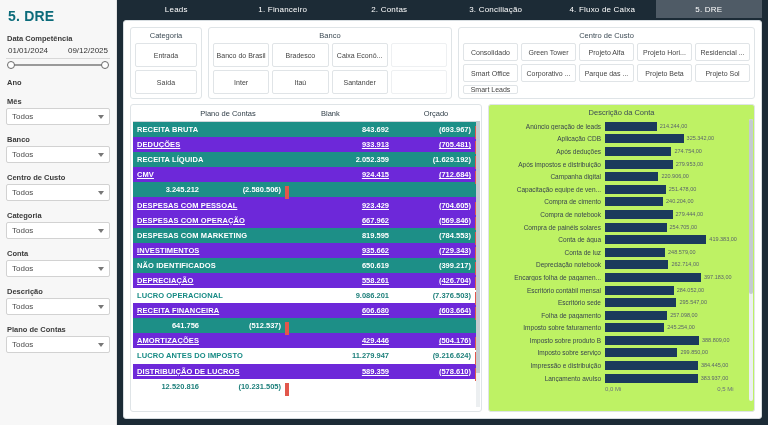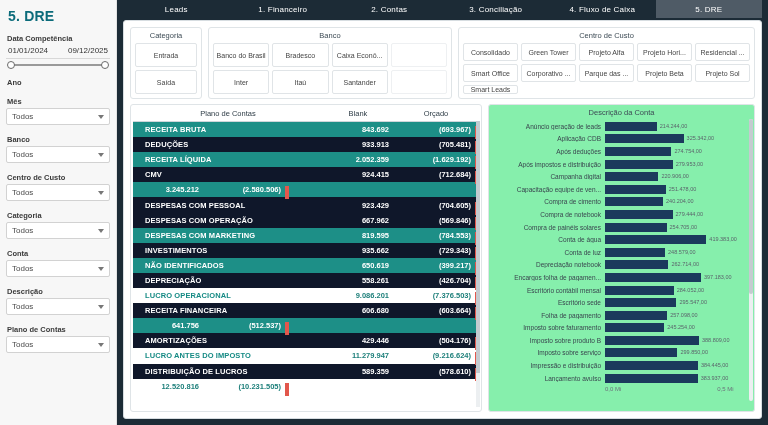--- a/index.html
+++ b/index.html
@@ -188,64 +188,64 @@
     position: relative;
   }
   .matrix-head {
     display: flex;
     font-size: 7.5px;
     color: #2f3d47;
     padding: 2px 2px 3px 2px;
     border-bottom: 1px solid #cfd6da;
   }
   .mh-plano { flex: 1; text-align: center; }
-  .mh-blank { width: 74px; text-align: center; }
+  .mh-blank { width: 74px; text-align: left; }
   .mh-orcado { width: 82px; text-align: center; }
   .mrow {
     display: flex;
     align-items: center;
     height: 15.1px;
     font-size: 7.5px;
     font-weight: bold;
   }
   .mrow .c-name {
     flex: 1;
-    padding-left: 12px;
+    padding-left: 4px;
     letter-spacing: .1px;
     overflow: hidden;
     white-space: nowrap;
   }
   .mrow .c-blank {
     width: 74px;
     text-align: right;
     padding-right: 8px;
   }
   .mrow .c-orc {
     width: 82px;
     text-align: right;
     padding-right: 8px;
     position: relative;
   }
   .mrow.teal { background: #1d8f87; color: #ffffff; }
-  .mrow.teal-d { background: #0f172a; color: #ffffff; }
+  .mrow.teal-d { background: #6d28d9; color: #ffffff; text-decoration: underline; }
   .mrow.white { background: #ffffff; color: #1d7f7a; }
   .mrow.white .c-name { color: #158a84; }
   .bar-chip {
     position: absolute;
     right: 0; top: 1px;
     width: 4px; height: 13px;
     background: #e2574c;
   }
 
   
   .bars-card {
     flex: 1;
     border: 1px solid #dfe4e7;
     border-radius: 3px;
-    background: #86efac;
+    background: #bef264;
     padding: 3px 4px 14px 4px;
     position: relative;
     overflow: hidden;
   }
   .bars-title {
     font-size: 7.5px;
     color: #3d4b55;
     text-align: center;
     margin-bottom: 3px;
   }

